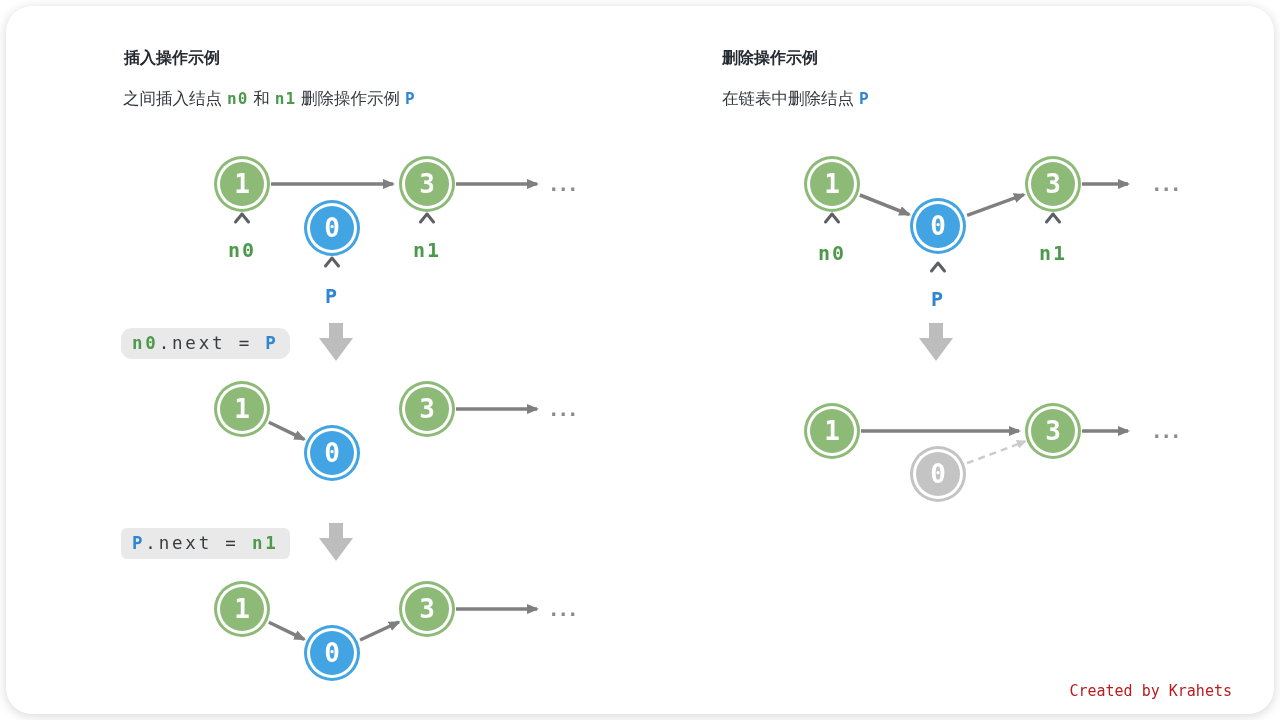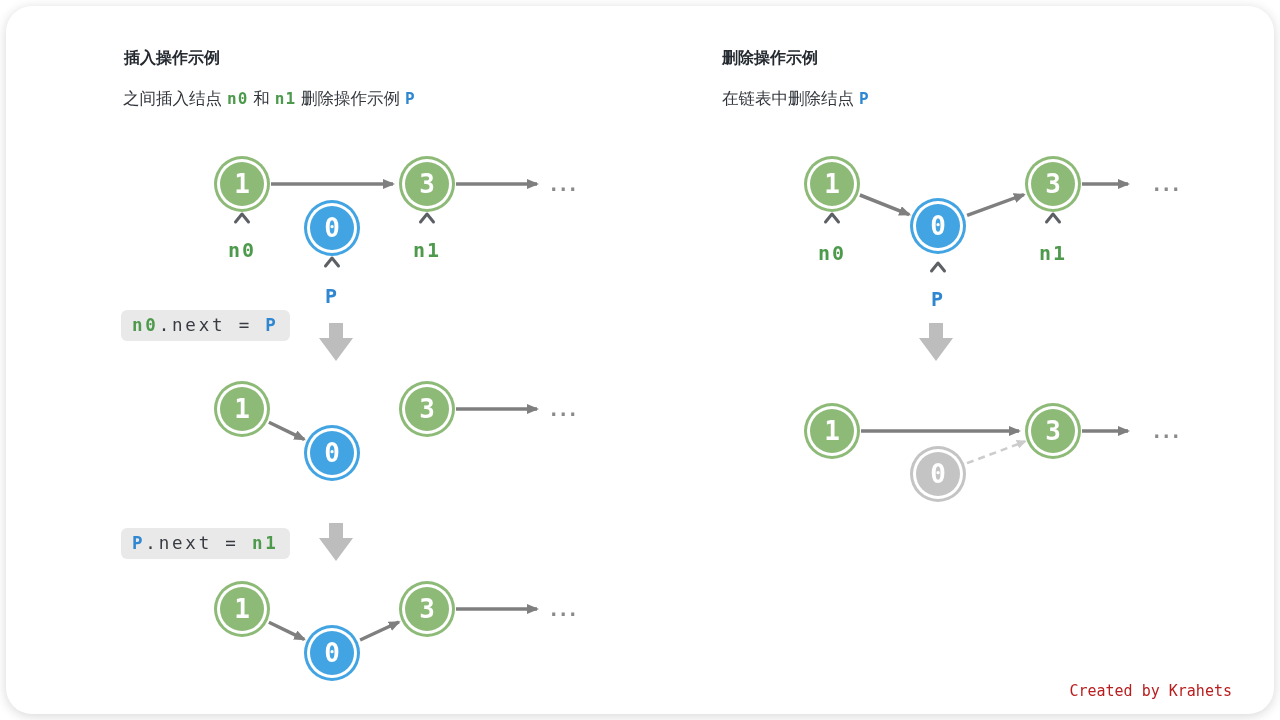--- a/index.html
+++ b/index.html
@@ -80,21 +80,21 @@
       <text class="num" x="136" y="91">0</text>
     </g>
     <polyline class="caret" points="39.5,76 46,68 52.5,76"></polyline>
     <polyline class="caret" points="224.5,76 231,68 237.5,76"></polyline>
     <polyline class="caret" points="129.5,120 136,112 142.5,120"></polyline>
     <text class="lbl lbl-green" x="46" y="111">n0</text>
     <text class="lbl lbl-green" x="231" y="111">n1</text>
     <text class="lbl lbl-blue" x="136" y="157">P</text>
   </svg>
 
-  <div class="code-box abs" style="left:115px;top:304px;"><span class="green-t">n0</span><span class="mid">.next = </span><span class="blue-t">P</span></div>
+  <div class="code-box abs" style="left:115px;top:322px;border-radius:11px;"><span class="green-t">n0</span><span class="mid">.next = </span><span class="blue-t">P</span></div>
   <svg class="abs" style="left:312px;top:316px;" width="36" height="40">
     <polygon class="block-arrow" points="11,1 25,1 25,16 35,16 18,39 1,16 11,16"></polygon>
   </svg>
 
   <svg class="abs" style="left:190px;top:370px;" width="400" height="115">
     <line class="ptr" x1="72.9" y1="46.2" x2="108.2" y2="63.4" marker-end="url(#ah)"></line>
     <line class="ptr" x1="260" y1="33" x2="341" y2="33" marker-end="url(#ah)"></line>
     <text class="dots" x="352" y="40">...</text>
     <g>
       <circle class="ring-green" cx="46" cy="33" r="28"></circle>

